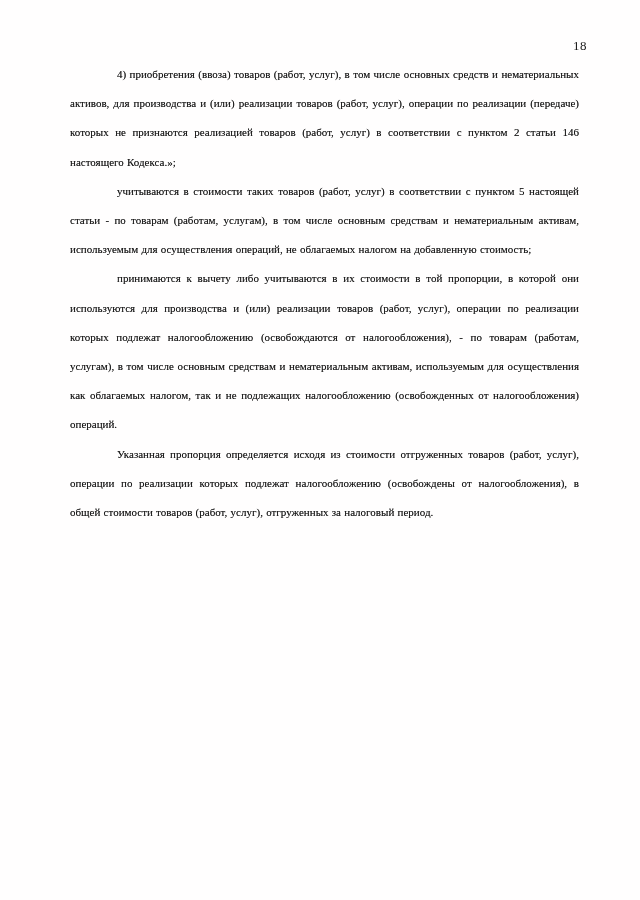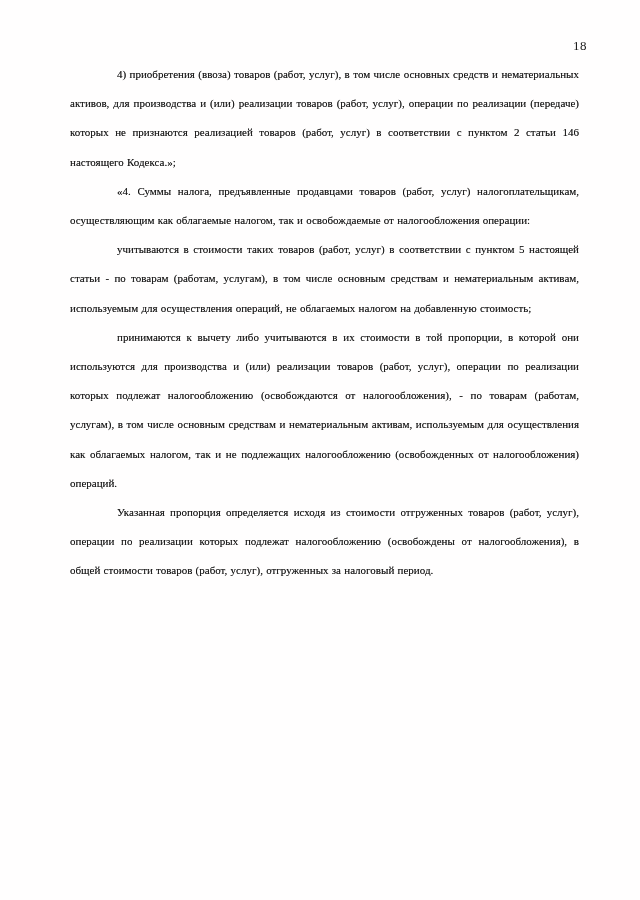--- a/index.html
+++ b/index.html
@@ -44,19 +44,18 @@
 </style>
 </head>
 <body>
 
 <div class="page">
 
   <div class="page-number">18</div>
 
   <div class="content">
     <p>4) приобретения (ввоза) товаров (работ, услуг), в том числе основных средств и нематериальных активов, для производства и (или) реализации товаров (работ, услуг), операции по реализации (передаче) которых не признаются реализацией товаров (работ, услуг) в соответствии с пунктом 2 статьи 146 настоящего Кодекса.»;</p>
-    <p>«4. Суммы налога, предъявленные продавцами товаров (работ, услуг) налогоплательщикам, осуществляющим как облагаемые налогом, так и освобождаемые от налогообложения операции:</p>
     <p>учитываются в стоимости таких товаров (работ, услуг) в соответствии с пунктом 5 настоящей статьи - по товарам (работам, услугам), в том числе основным средствам и нематериальным активам, используемым для осуществления операций, не облагаемых налогом на добавленную стоимость;</p>
     <p>принимаются к вычету либо учитываются в их стоимости в той пропорции, в которой они используются для производства и (или) реализации товаров (работ, услуг), операции по реализации которых подлежат налогообложению (освобождаются от налогообложения), - по товарам (работам, услугам), в том числе основным средствам и нематериальным активам, используемым для осуществления как облагаемых налогом, так и не подлежащих налогообложению (освобожденных от налогообложения) операций.</p>
     <p>Указанная пропорция определяется исходя из стоимости отгруженных товаров (работ, услуг), операции по реализации которых подлежат налогообложению (освобождены от налогообложения), в общей стоимости товаров (работ, услуг), отгруженных за налоговый период.</p>
   </div>
 
 </div>
 
 </body></html>

